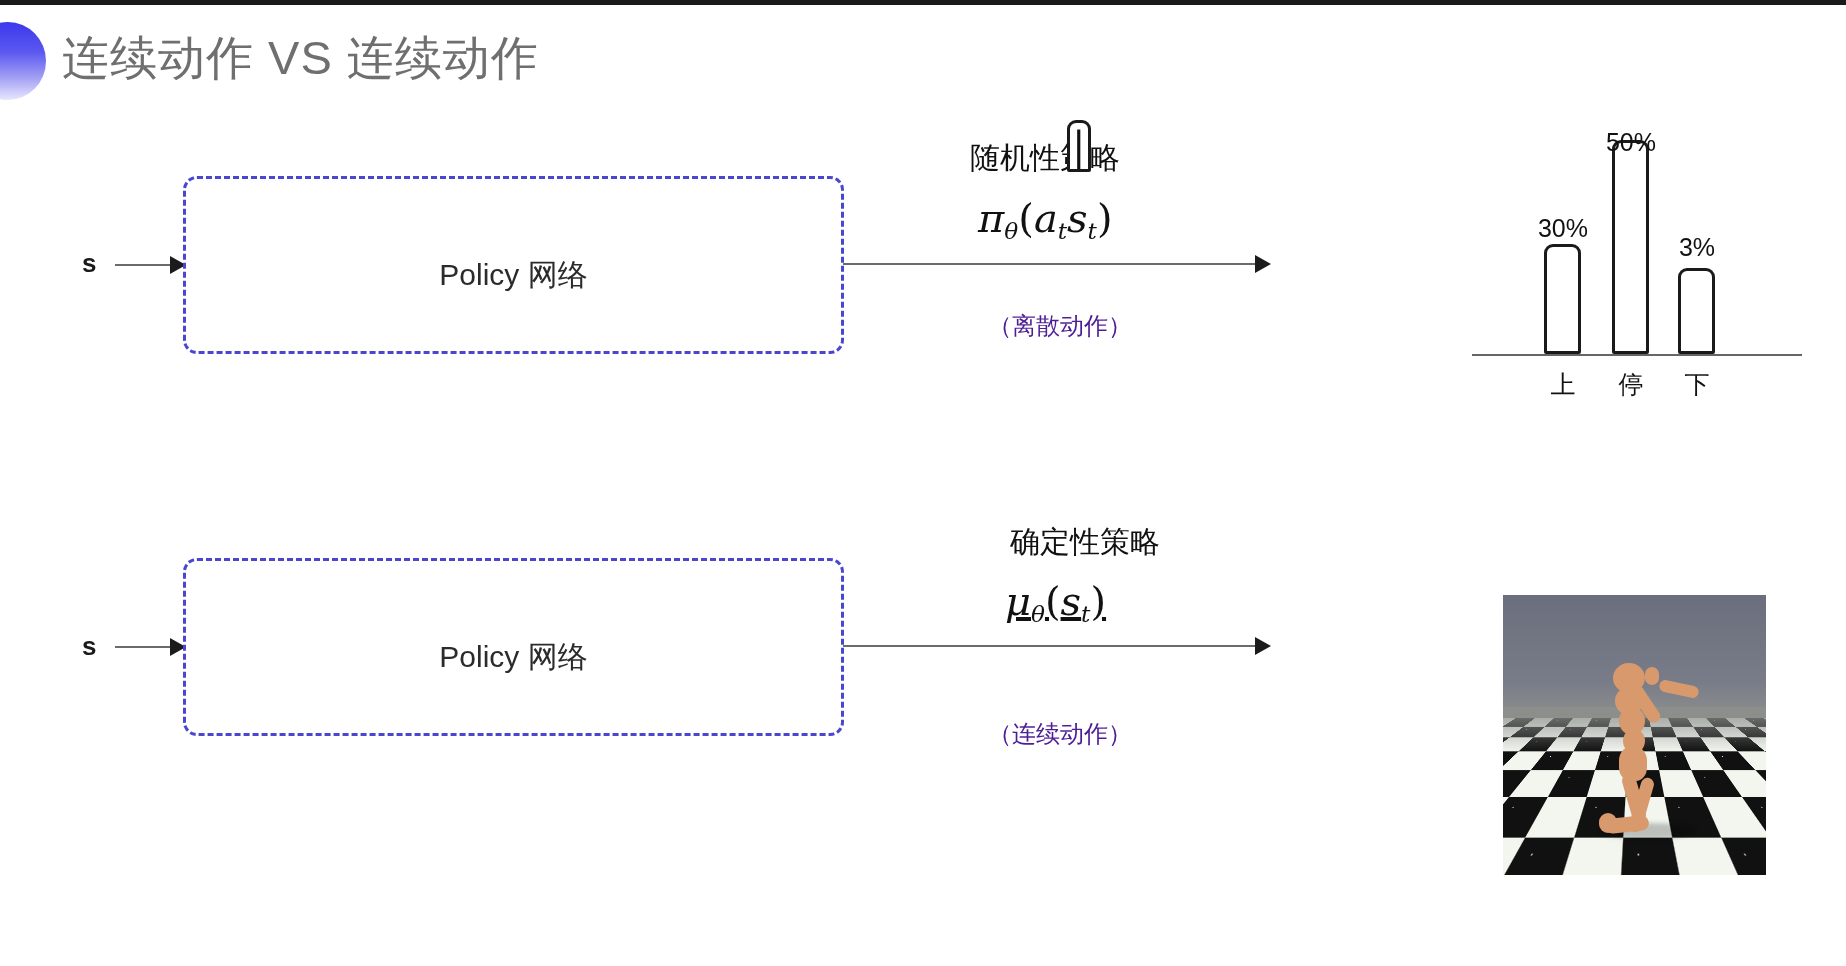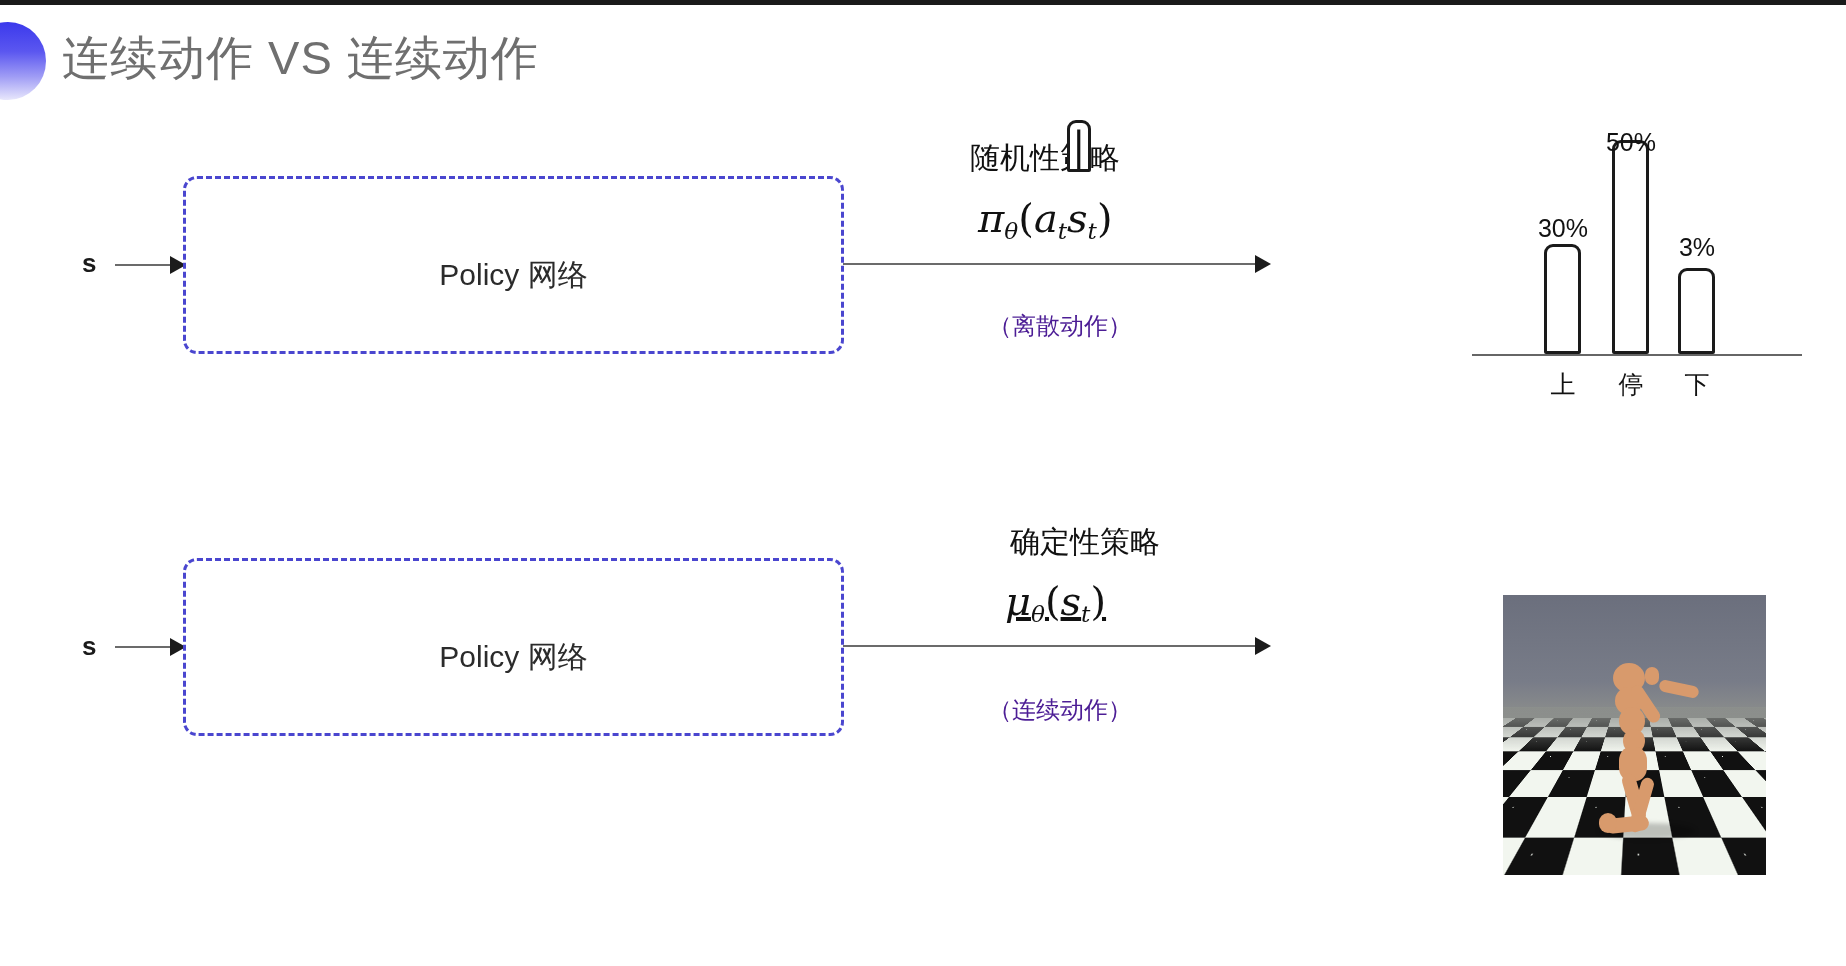--- a/index.html
+++ b/index.html
@@ -267,21 +267,21 @@
 
 <div class="arrow-line" style="left:843px; top:645px; width:418px;"></div>
 <div class="arrow-head" style="left:1255px; top:637px;"></div>
 
 <div class="note-cn" style="left:1010px; top:522px; font-size:30px;">确定性策略</div>
 
 <div class="formula" style="left:1005px; top:578px;text-decoration:underline;">
   <span>μ</span><sub>θ</sub><span class="paren">(</span><span>s</span><sub>t</sub><span class="paren">)</span>
 </div>
 
-<div class="note-red" style="left:988px; top:694px;">（连续动作）</div>
+<div class="note-red" style="left:988px; top:718px;">（连续动作）</div>
 
 <div class="sim-frame">
   <div class="sim-sky"></div>
   <div class="sim-floor"></div>
   <div class="sim-haze"></div>
 
   <div class="hu-shadow" style="left:96px; top:228px; width:96px; height:16px;"></div>
 
   <div class="hu" style="left:110px; top:68px; width:32px; height:30px;"></div>
 

